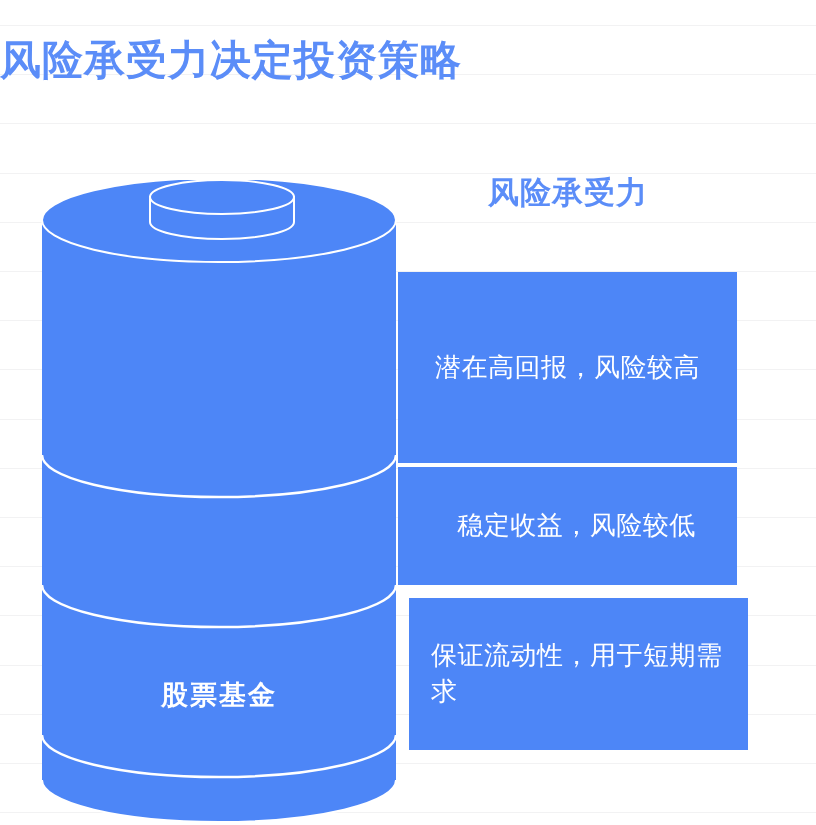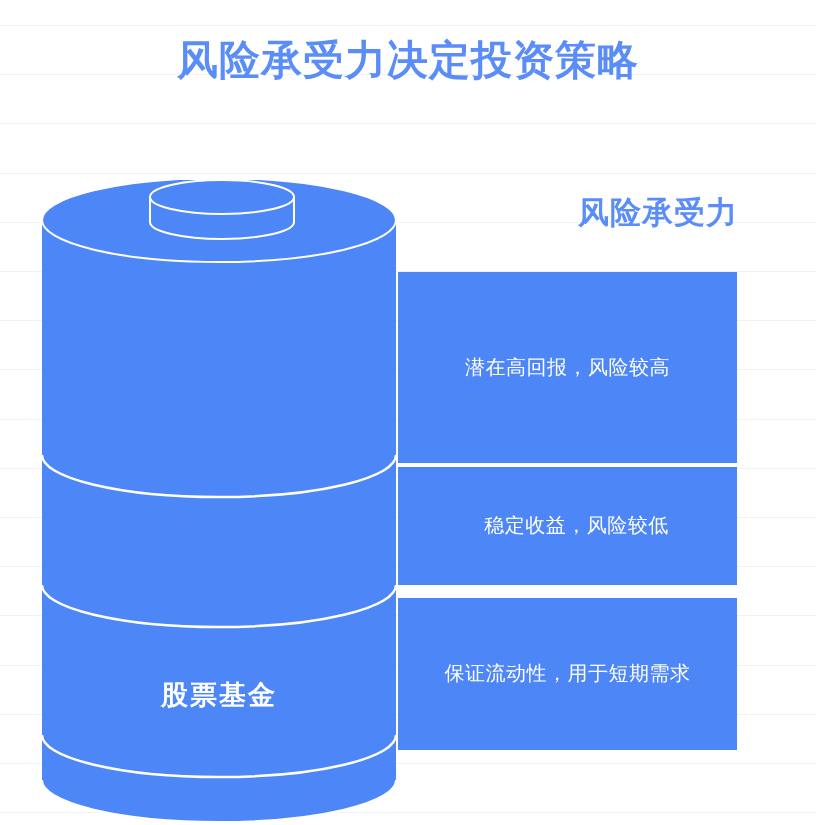--- a/index.html
+++ b/index.html
@@ -39,36 +39,35 @@
     background-position: 0 25px;
     pointer-events: none;
   }
 
   
   #title {
     position: absolute;
     left: 0;
     top: 36px;
     width: 816px;
-    text-align: center;
     font-size: 41px;
     font-weight: bold;
     color: #5b8df8;
     letter-spacing: 1px;
     line-height: 1.2;
     white-space: nowrap;
   }
 
   
   #col-header {
     position: absolute;
     left: 398px;
-    top: 192px;
+    top: 172px;
     width: 340px;
-    text-align: right;
+    text-align: center;
     font-size: 31px;
     font-weight: bold;
     color: #5b8df8;
     letter-spacing: 1px;
     white-space: nowrap;
   }
 
   
   #cylinder-stack {
     position: absolute;
@@ -103,30 +102,30 @@
     left: 398px;
     width: 339px;
     background: #4d86f7;
     display: flex;
     align-items: center;
     justify-content: center;
     box-sizing: border-box;
     padding: 0 22px;
   }
   .panel-text {
-    font-size: 20px;
+    font-size: 26px;
     color: #ffffff;
-    text-align: right;
+    text-align: left;
     line-height: 1.38;
     letter-spacing: 0.5px;
     font-family: Liberation Serif, serif;
   }
   #panel-0 { top: 272px;  height: 191px; }
   #panel-1 { top: 467px;  height: 118px; padding-left: 40px; }
-  #panel-2 { top: 598px;  height: 152px; }
+  #panel-2 { top: 598px;  height: 152px; margin-left: 11px; }
 </style>
 </head>
 <body>
 
 <div id="canvas">
 
   <div id="gridlines"></div>
 
   <div id="title">风险承受力决定投资策略</div>
 

